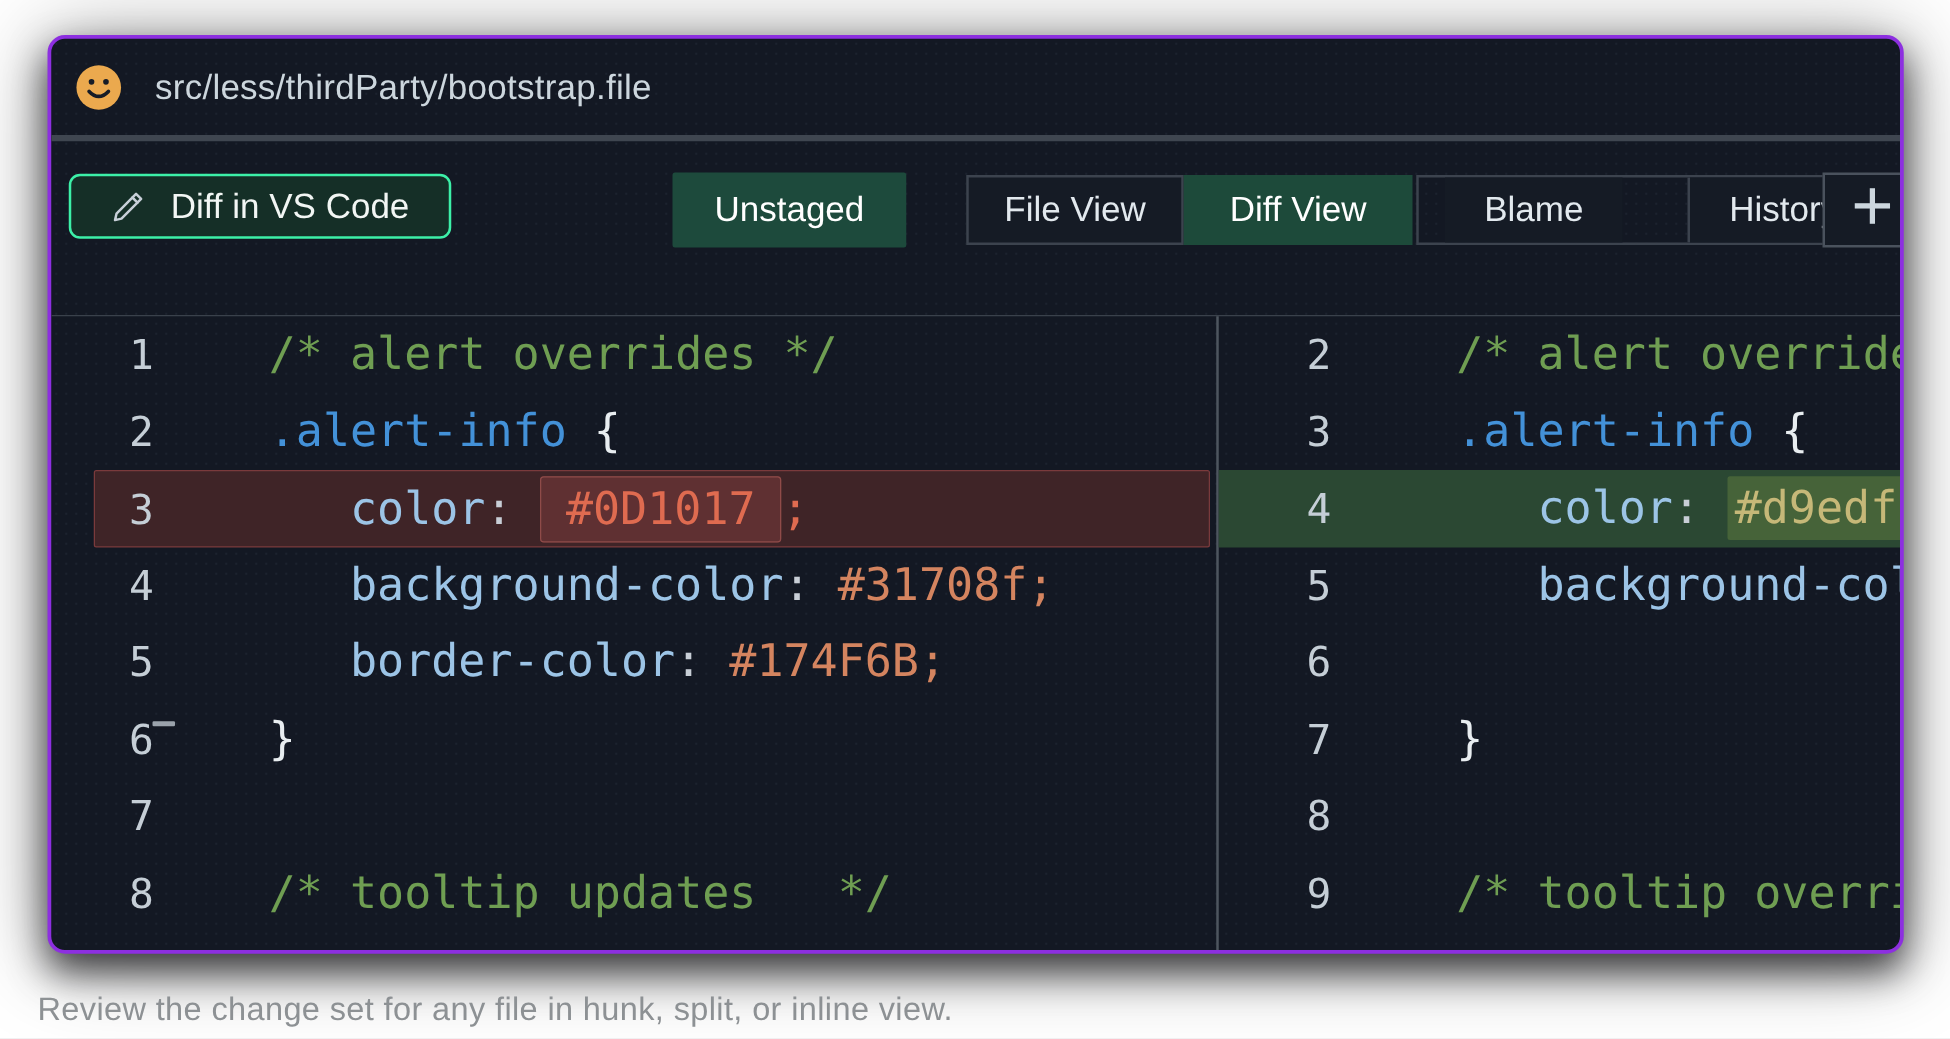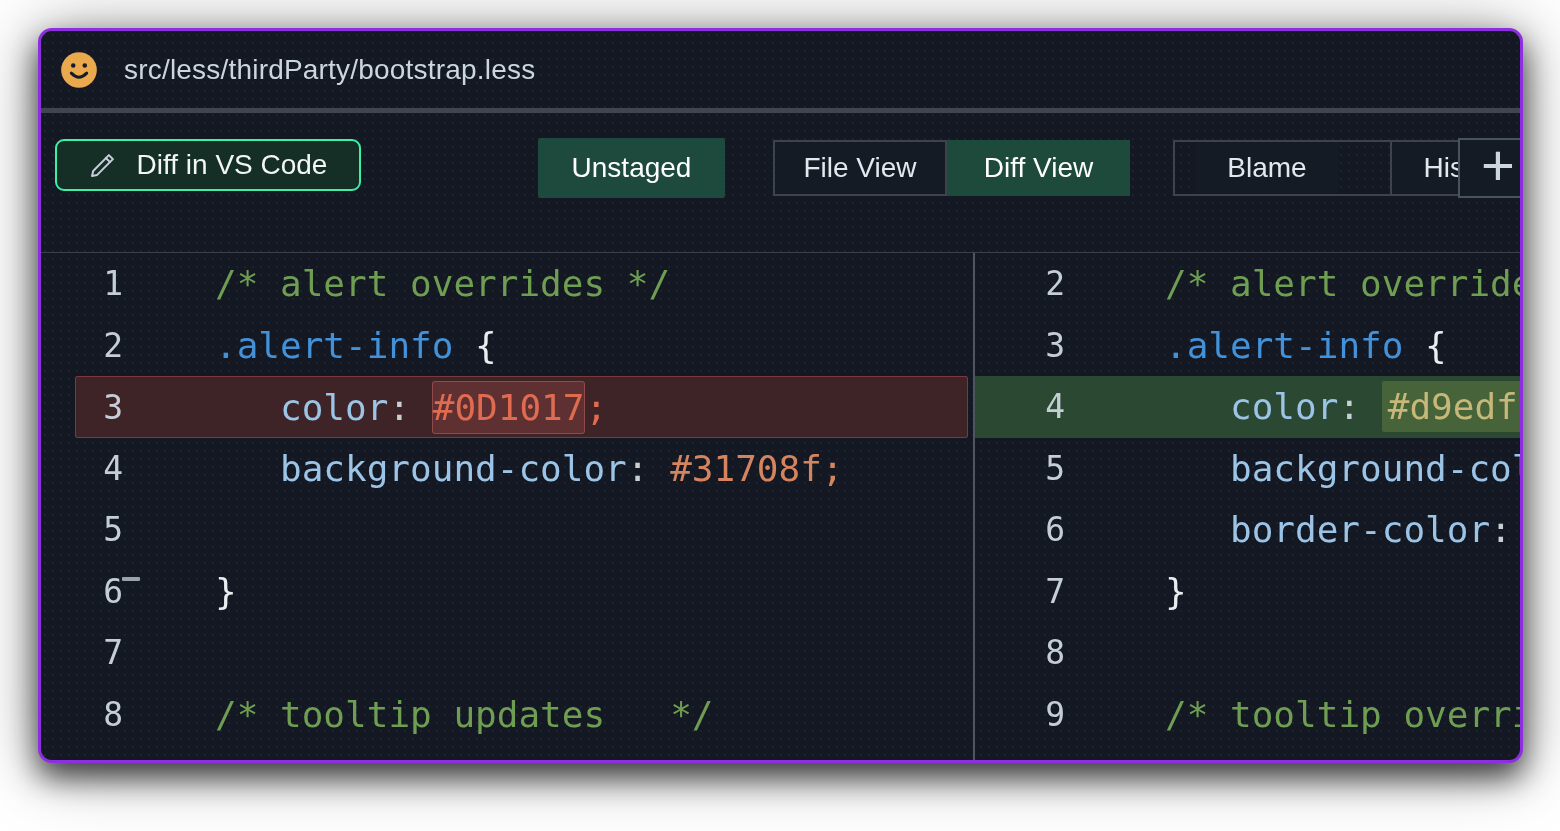--- a/index.html
+++ b/index.html
@@ -39,21 +39,21 @@
     color:#ffffff; font-size:28px;
   }
   .seg { position:absolute; top:27px; height:56px; display:flex;padding-left:21px; }
   .view-toggle { left:711px; }
   .seg-plain {
     background:#151b25; border:2px solid #3c434e; color:#e2e9ee;
     font-size:28px; height:56px;
   }
   .fileview-btn { width:174px; }
   .diffview-btn { width:183px; background:#1d4a3a; border:none; color:#ffffff; font-size:28px; height:56px; }
-  .blame-history { left:1132px; border:2px solid #3c434e;gap:24px; }
+  .blame-history { left:1092px; border:2px solid #3c434e;gap:24px; }
   .blame-btn, .history-btn { background:#151b25; border:none; color:#e2e9ee; font-size:28px; height:52px; }
   .blame-btn { width:142px; }
   .history-btn { width:152px; border-left:2px solid #3c434e;margin-left:28px; }
   .plus-btn {
     position:absolute; left:1417px; top:25px; width:80px; height:60px;
     background:#151b25; border:2px solid #4a525d; color:#ccd6de;
     font-size:58px; font-weight:300; line-height:50px; text-align:center; padding-bottom:6px;
   }
 
   
@@ -81,21 +81,21 @@
   .row.add { background:#2b4833; }
 
   .tok-comment   { color:#6f9e52; }
   .tok-selector  { color:#4391d8; }
   .tok-punct     { color:#e8edf0; }
   .tok-property  { color:#9cc4e6; }
   .tok-colon     { color:#c8ced6; }
   .tok-value     { color:#d4845f; }
   .tok-del-value { color:#df6b50; }
   .tok-del-box   { color:#df6b50; background:#5f3032; border:1px solid #8f4b49;
-                   border-radius:3px; padding:5px 0; }
+                   border-radius:3px; padding:5px 20px; }
   .tok-add-box   { color:#c6b878; background:#466339; border-radius:2px; padding:5px 6px; }
 
   .cursor-dash { position:absolute; left:81px; top:324px; width:18px; height:4px;
                  background:#9aa2ab; border-radius:1px; }
 
   
   .caption { position:absolute; left:30px; top:792px; color:#8d9194;
              font-size:26px; font-weight:500; letter-spacing:0.3px; }
 </style>
 </head>
@@ -107,21 +107,21 @@
 
     <div class="titlebar">
       <span class="emoji">
         <svg viewBox="0 0 24 24" width="42" height="42">
           <circle cx="12" cy="12" r="10.2" fill="#eba94e"></circle>
           <circle cx="8.7" cy="9.4" r="1.3" fill="#161c27"></circle>
           <circle cx="15.3" cy="9.4" r="1.3" fill="#161c27"></circle>
           <path d="M7.6 13.8 Q12 18.4 16.4 13.8" stroke="#161c27" stroke-width="1.7" fill="none" stroke-linecap="round"></path>
         </svg>
       </span>
-      <span class="path">src/less/thirdParty/bootstrap.less</span>
+      <span class="path">src/less/thirdParty/bootstrap.file</span>
     </div>
 
     <div class="header-divider"></div>
 
     <div class="toolbar">
       <button class="edit-btn">
         <span class="pencil">
           <svg viewBox="0 0 24 24" width="28" height="28" fill="none" stroke="#c7cfd8" stroke-width="1.7" stroke-linecap="round" stroke-linejoin="round">
             <path d="M17 3.5l3.5 3.5L7 20.5l-4.4 1 1-4.4L17 3.5z"></path>
             <path d="M14.5 6l3.5 3.5"></path>
@@ -144,34 +144,35 @@
 
       <button class="plus-btn">+</button>
     </div>
 
     <div class="diff">
       <div class="pane pane-left" id="pane-left">
           <div class="row"><span class="num">1</span><span class="code"><span class="tok-comment">/* alert overrides */</span></span></div>
           <div class="row"><span class="num">2</span><span class="code"><span class="tok-selector">.alert-info</span><span class="tok-punct"> {</span></span></div>
           <div class="row del"><span class="num">3</span><span class="code ind"><span class="tok-property">color</span><span class="tok-colon">: </span><span class="tok-del-box">#0D1017</span><span class="tok-del-value">;</span></span></div>
           <div class="row"><span class="num">4</span><span class="code ind"><span class="tok-property">background-color</span><span class="tok-colon">: </span><span class="tok-value">#31708f;</span></span></div>
-          <div class="row"><span class="num">5</span></div>
+          <div class="row"><span class="num">5</span><span class="code ind"><span class="tok-property">border-color</span><span class="tok-colon">: </span><span class="tok-value">#174F6B;</span></span></div>
           <div class="row"><span class="num">6</span><span class="code"><span class="tok-punct">}</span></span></div>
           <div class="row"><span class="num">7</span><span class="code"></span></div>
           <div class="row"><span class="num">8</span><span class="code"><span class="tok-comment">/* tooltip updates   */</span></span></div>
         </div>
       <div class="center-divider"></div>
       <div class="pane pane-right" id="pane-right">
           <div class="row"><span class="num">2</span><span class="code"><span class="tok-comment">/* alert overrides */</span></span></div>
           <div class="row"><span class="num">3</span><span class="code"><span class="tok-selector">.alert-info</span><span class="tok-punct"> {</span></span></div>
           <div class="row add"><span class="num">4</span><span class="code ind"><span class="tok-property">color</span><span class="tok-colon">: </span><span class="tok-add-box">#d9edf7;</span></span></div>
           <div class="row"><span class="num">5</span><span class="code ind"><span class="tok-property">background-color</span></span></div>
-          <div class="row"><span class="num">6</span><span class="code ind"><span class="tok-property">border-color</span><span class="tok-colon">:</span></span></div>
+          <div class="row"><span class="num">6</span></div>
           <div class="row"><span class="num">7</span><span class="code"><span class="tok-punct">}</span></span></div>
           <div class="row"><span class="num">8</span><span class="code"></span></div>
           <div class="row"><span class="num">9</span><span class="code"><span class="tok-comment">/* tooltip overrides */</span></span></div>
         </div>
       <span class="cursor-dash"></span>
     </div>
 
   </div>
 
+  <div class="caption">Review the change set for any file in hunk, split, or inline view.</div>
 </div>
 
 </body></html>

